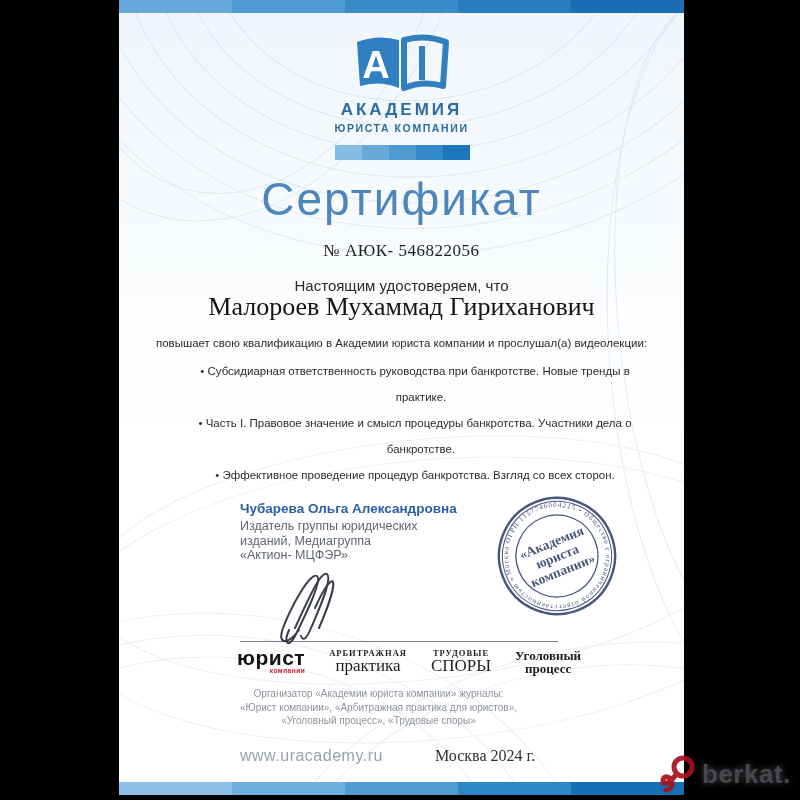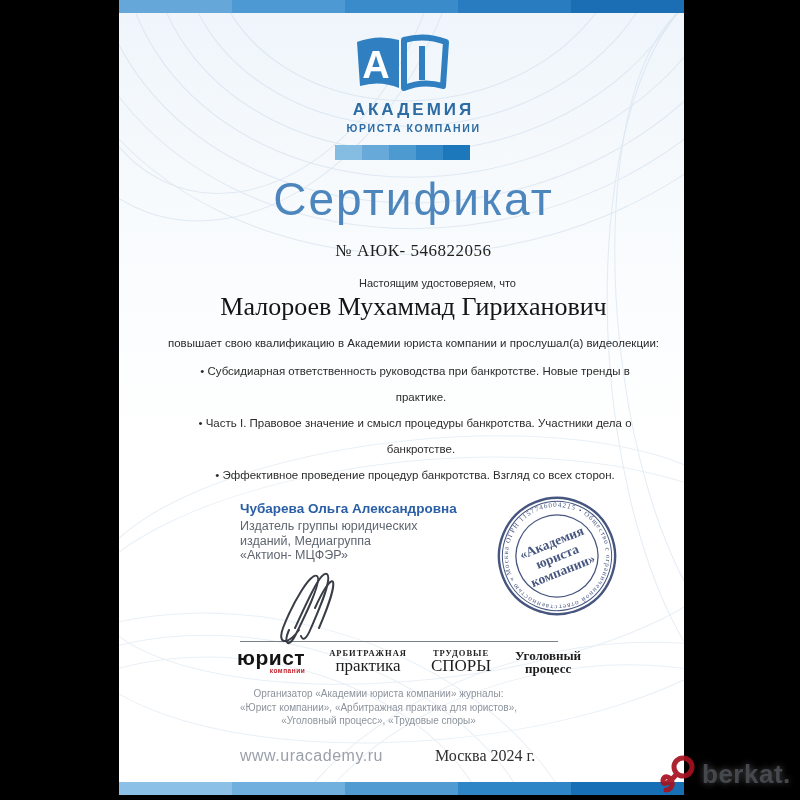--- a/index.html
+++ b/index.html
@@ -16,31 +16,31 @@
   .guilloche{position:absolute;left:0;top:0;z-index:0;pointer-events:none;}
   .topbar{
     position:absolute;left:0;top:0;width:565px;height:13px;z-index:2;
     background:linear-gradient(to right,#66a7d9 0 20%,#4d99d3 20% 40%,#3a8bca 40% 60%,#2a7cc0 60% 80%,#1b6db4 80% 100%);
   }
   .bottombar{
     position:absolute;left:0;top:782px;width:565px;height:13px;z-index:2;
     background:linear-gradient(to right,#8cc0e6 0 20%,#6fb0de 20% 40%,#4f9bd2 40% 60%,#2f86c6 60% 80%,#176fb6 80% 100%);
   }
   .abs{position:absolute;z-index:3;}
-  .ctr{left:0;width:565px;text-align:center;margin-left:12px;}
+  .ctr{left:0;width:565px;text-align:center;}
   .logo-book{left:225px;top:34px;}
   .org1{top:100px;font-size:17px;font-weight:bold;letter-spacing:3px;color:#2c6ca3;}
   .org2{top:122px;font-size:10.5px;font-weight:bold;letter-spacing:1.6px;color:#2c6ca3;}
   .minibar{
     left:216px;top:145px;width:135px;height:15px;
     background:linear-gradient(to right,#85bce2 0 20%,#67aad9 20% 40%,#4d9ad1 40% 60%,#3389c7 60% 80%,#1d77bb 80% 100%);
   }
   .title{top:172px;font-size:46px;font-weight:300;letter-spacing:2px;color:#4d86bd;}
   .number{top:241px;font-family:"Liberation Serif",serif;font-size:17px;color:#1f1f1f;letter-spacing:.5px;}
-  .intro{top:277px;font-size:11px;color:#2b2b2b;padding-left:24px;}
+  .intro{top:277px;font-size:15px;color:#2b2b2b;}
   .recipient{top:292px;font-family:"Liberation Serif",serif;font-size:26px;color:#151515;}
   .statement{top:337px;font-size:11.5px;color:#2b2b2b;}
   .lectures{left:60px;top:358px;width:472px;font-size:11.5px;line-height:26px;color:#2b2b2b;text-align:center;}
   .lectures div{padding-left:12px;text-indent:-12px;}
   .lectures div::before{content:"• ";}
   .signatory{left:121px;top:501px;text-align:left;}
   .sig-name{font-size:13.5px;font-weight:bold;color:#2a5fa5;margin-bottom:3px;}
   .sig-role{font-size:12.5px;line-height:14.5px;color:#5f6670;}
   .stamp-wrap{left:368px;top:486px;width:140px;height:140px;transform:rotate(-22deg);opacity:.88;}
   .signature{left:146px;top:566px;z-index:4;}

